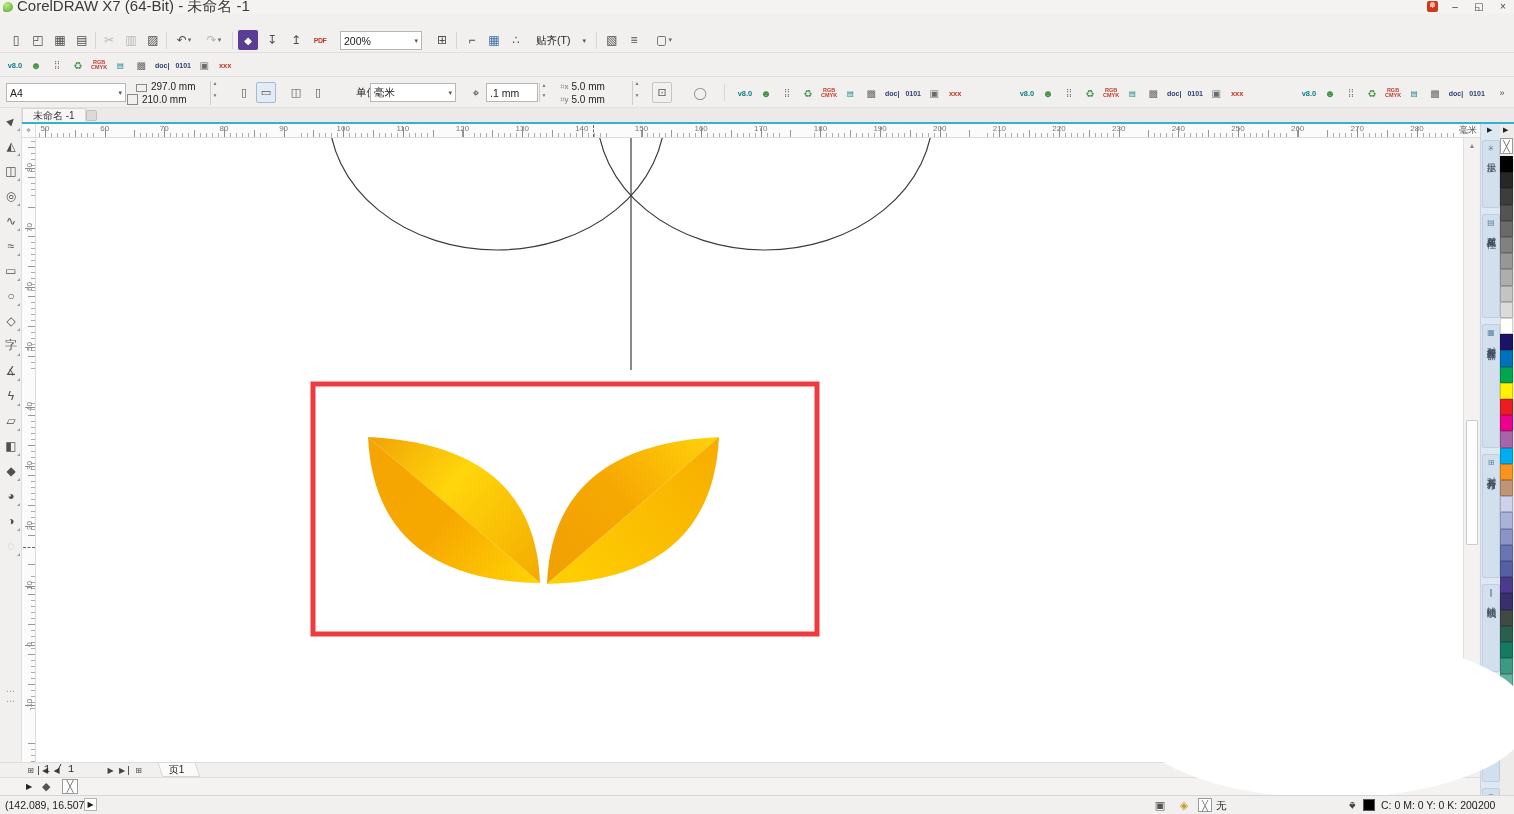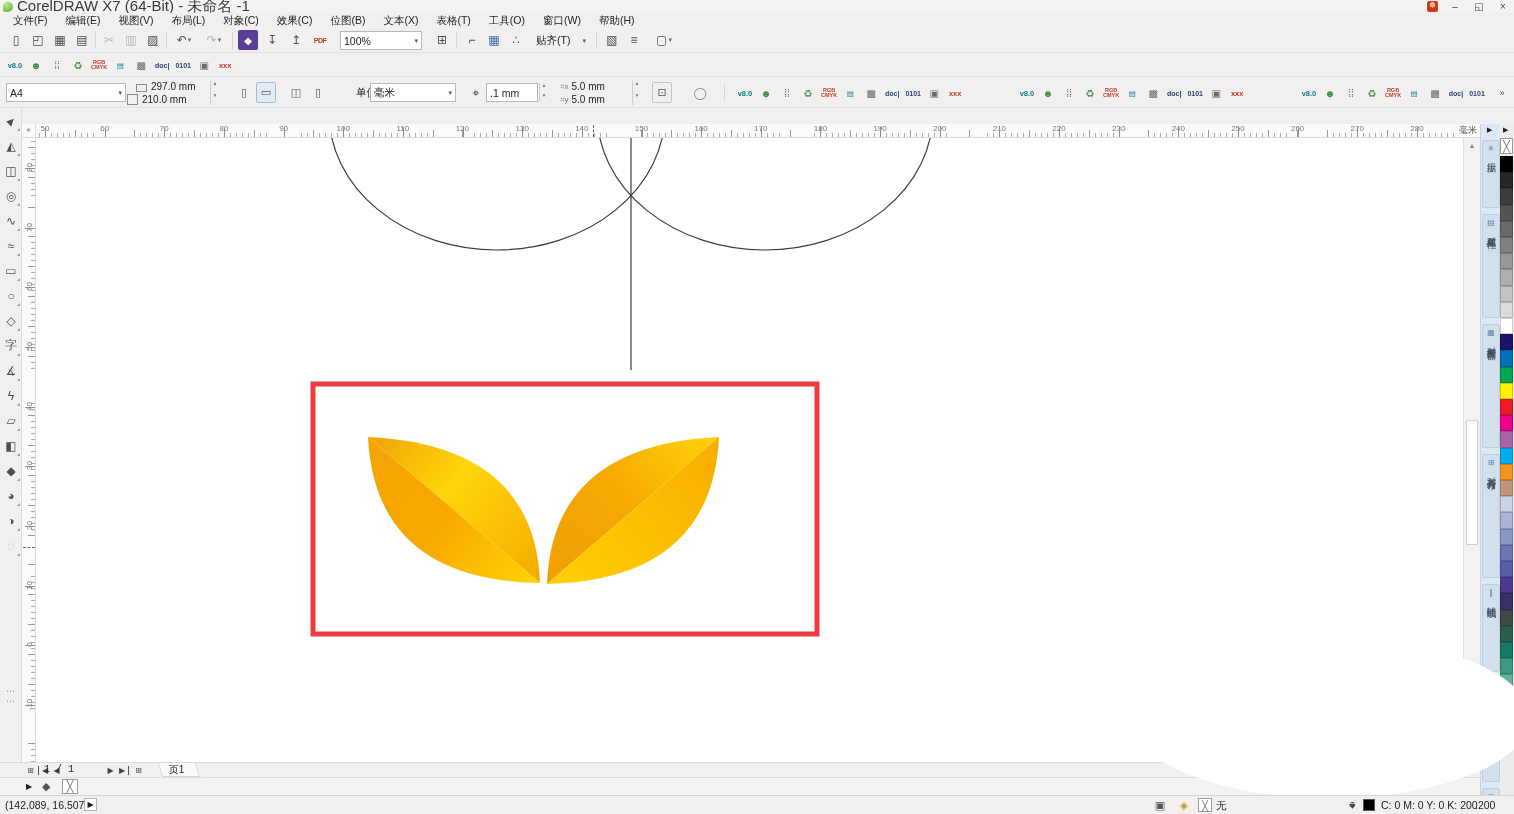--- a/index.html
+++ b/index.html
@@ -144,55 +144,41 @@
     <div id="app-logo"></div>
     <div id="title-text">CorelDRAW X7 (64-Bit) - 未命名 -1</div>
     <div id="titlebar-right">
       <div id="user-badge"></div>
       <div class="winctl">–</div>
       <div class="winctl">◱</div>
       <div class="winctl">×</div>
     </div>
   </div>
 
-  <div id="menubar">
-      <div class="menu-item">文件(F)</div>
-      <div class="menu-item">编辑(E)</div>
-      <div class="menu-item">视图(V)</div>
-      <div class="menu-item">布局(L)</div>
-      <div class="menu-item">对象(C)</div>
-      <div class="menu-item">效果(C)</div>
-      <div class="menu-item">位图(B)</div>
-      <div class="menu-item">文本(X)</div>
-      <div class="menu-item">表格(T)</div>
-      <div class="menu-item">工具(O)</div>
-      <div class="menu-item">窗口(W)</div>
-      <div class="menu-item">帮助(H)</div>
-    </div>
 
   <div class="bar" id="toolbar1">
       <div class="tb-inner">
     <div class="tbtn" style="left:6px">▯</div>
     <div class="tbtn" style="left:28px">◰</div>
     <div class="tbtn" style="left:50px">▦</div>
     <div class="tbtn" style="left:72px">▤</div>
     <div class="tsep" style="left:95px"></div>
     <div class="tbtn dis" style="left:99px">✂</div>
     <div class="tbtn dis" style="left:121px">▥</div>
     <div class="tbtn" style="left:143px">▨</div>
     <div class="tsep" style="left:166px"></div>
     <div class="tbtn" style="left:170px;width:28px">↶<span class="drop">▾</span></div>
     <div class="tbtn dis" style="left:200px;width:28px">↷<span class="drop">▾</span></div>
     <div class="tsep" style="left:232px"></div>
     <div class="tbtn launcher" style="left:238px">◆</div>
     <div class="tbtn" style="left:262px">↧</div>
     <div class="tbtn" style="left:286px">↥</div>
     <div class="tbtn pdficon" style="left:310px">PDF</div>
     <div class="combo" style="left:340px;width:82px">
-      <span>100%</span>
+      <span>200%</span>
           <span class="drop">▾</span>
     </div>
     <div class="tbtn" style="left:432px">⊞</div>
     <div class="tsep" style="left:456px"></div>
     <div class="tbtn" style="left:462px">⌐</div>
     <div class="tbtn grid-on" style="left:484px">▦</div>
     <div class="tbtn" style="left:506px">∴</div>
     <div class="combo" style="left:532px;width:58px;background:#f1f0ef;border-color:transparent">
       <span>贴齐(T)</span>
           <span class="drop">▾</span>
@@ -311,20 +297,24 @@
           <div class="mi mi-teal">▤</div>
           <div class="mi mi-gray">▩</div>
           <div class="mi mi-navy">doc|</div>
           <div class="mi mi-navy">0101</div>
           <div class="mi mi-gray">▣</div>
         </div>
     <div class="tbtn" style="left:1494px;top:6px;width:16px;font-size:9px">»</div>
   </div>
     </div>
 
+  <div id="tabrow">
+    <div id="doc-tab">未命名 -1</div>
+    <div id="tab-extra-btn"></div>
+  </div>
 
   <div id="toolbox">
     <div class="tool rot">
         <span class="g">►</span>
         <span class="fly"></span>
       </div>
       <div class="tool">
         <span class="g">◭</span>
         <span class="fly"></span>
       </div>

